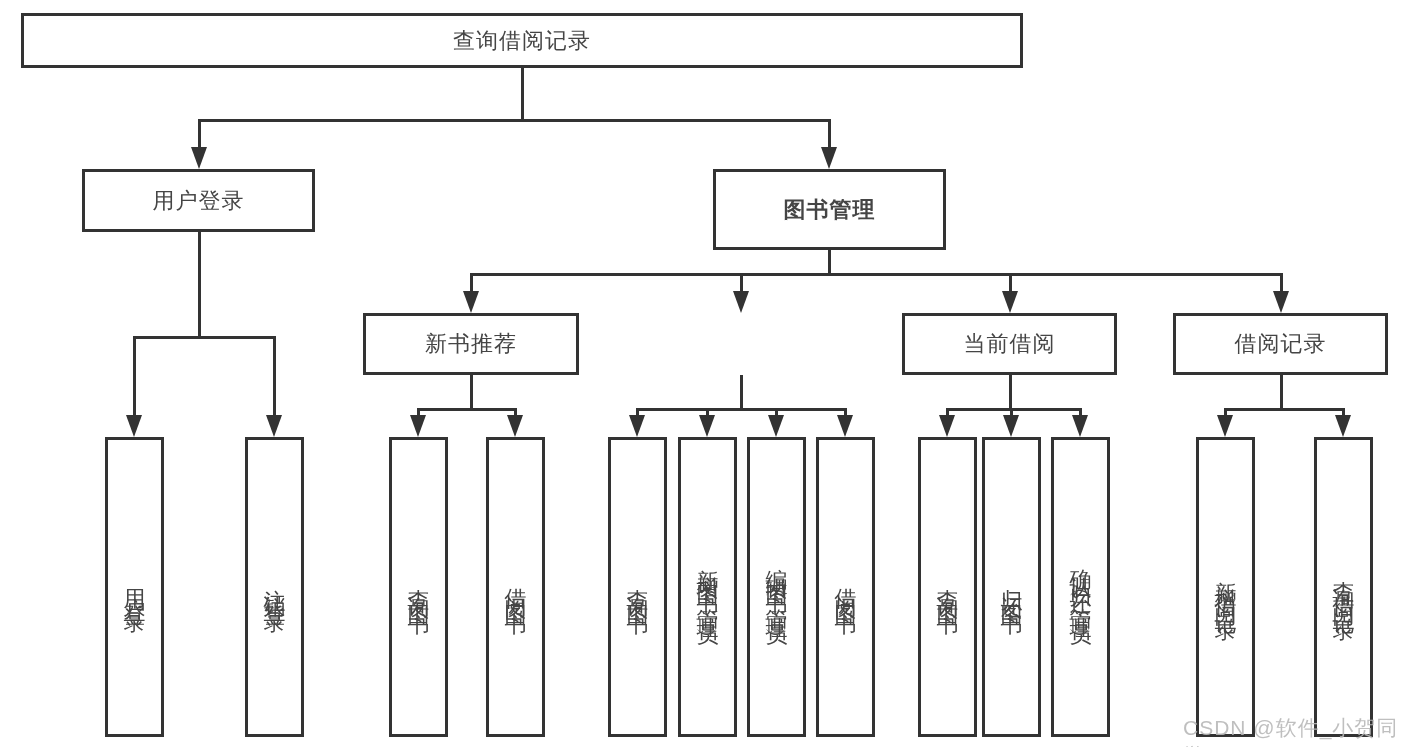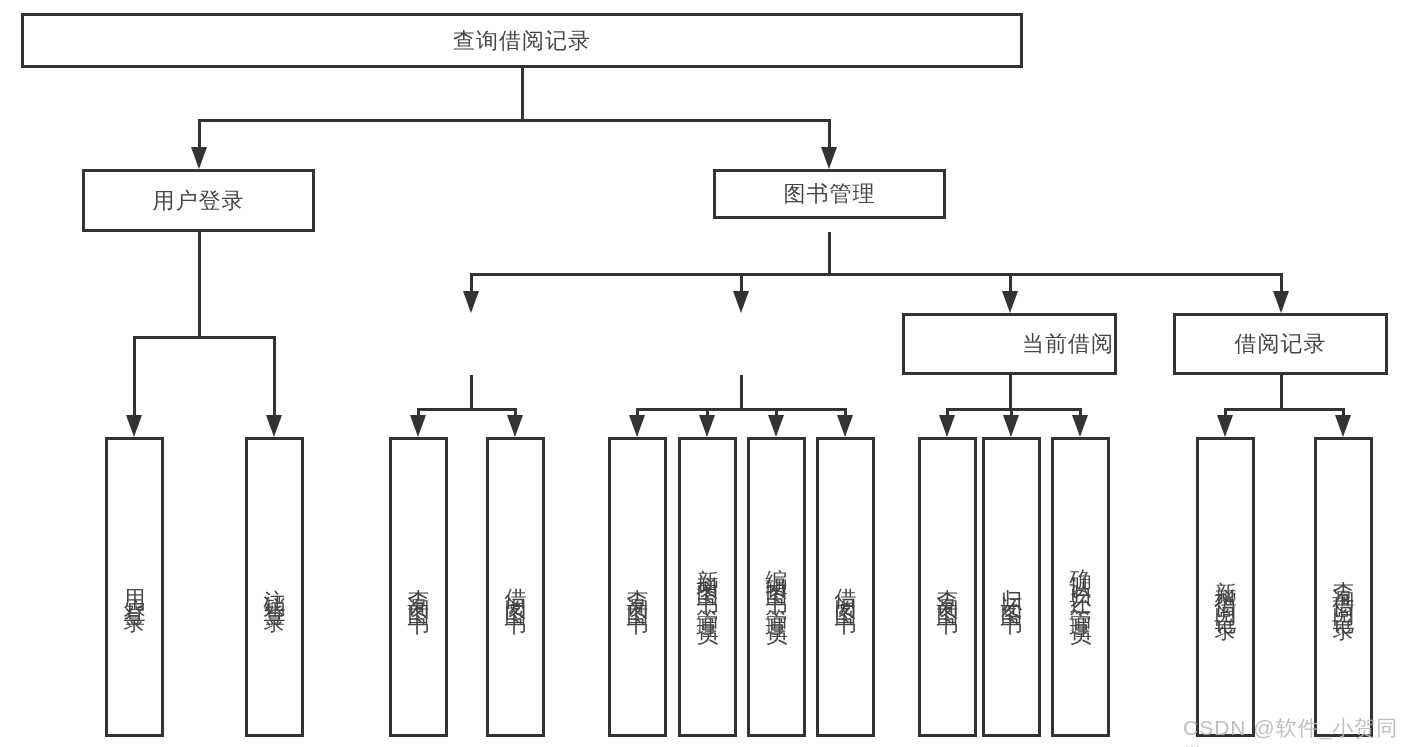--- a/index.html
+++ b/index.html
@@ -133,25 +133,28 @@
   <div class="arrow" style="left:1217px;top:415px;"></div>
   <div class="arrow" style="left:1335px;top:415px;"></div>
 
   <div class="box" style="left:21px;top:13px;width:1002px;height:55px;">
     <span>查询借阅记录</span>
   </div>
 
   <div class="box" style="left:82px;top:169px;width:233px;height:63px;">
     <span>用户登录</span>
   </div>
-  <div class="box" style="left:713px;top:169px;width:233px;height:50px;">
+  <div class="box" style="left:713px;top:169px;width:233px;height:81px;font-weight:bold;">
     <span>图书管理</span>
   </div>
 
-  <div class="box" style="left:902px;top:313px;width:215px;height:62px;justify-content:flex-end;">
+  <div class="box" style="left:363px;top:313px;width:216px;height:62px;">
+    <span>新书推荐</span>
+  </div>
+  <div class="box" style="left:902px;top:313px;width:215px;height:62px;">
     <span>当前借阅</span>
   </div>
   <div class="box" style="left:1173px;top:313px;width:215px;height:62px;">
     <span>借阅记录</span>
   </div>
 
   <div class="leaf" style="left:105px;">
     <span class="vtext">用户登录</span>
   </div>
   <div class="leaf" style="left:245px;">

